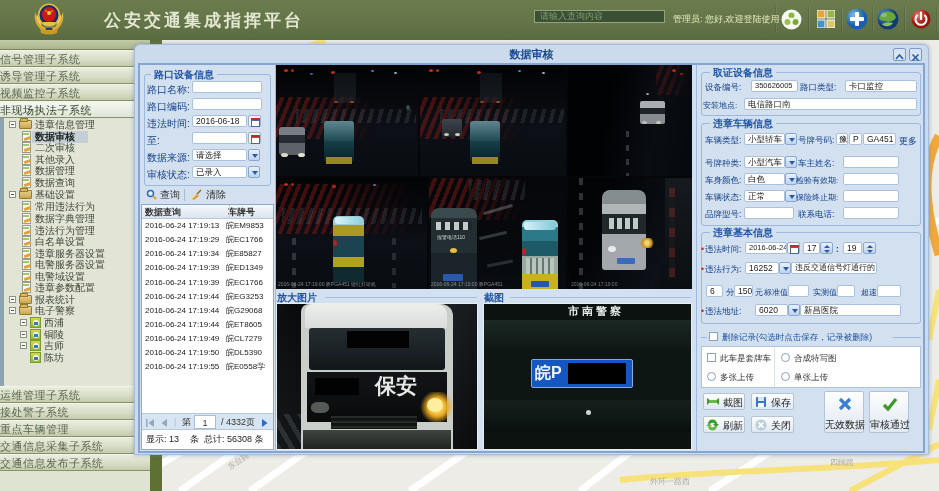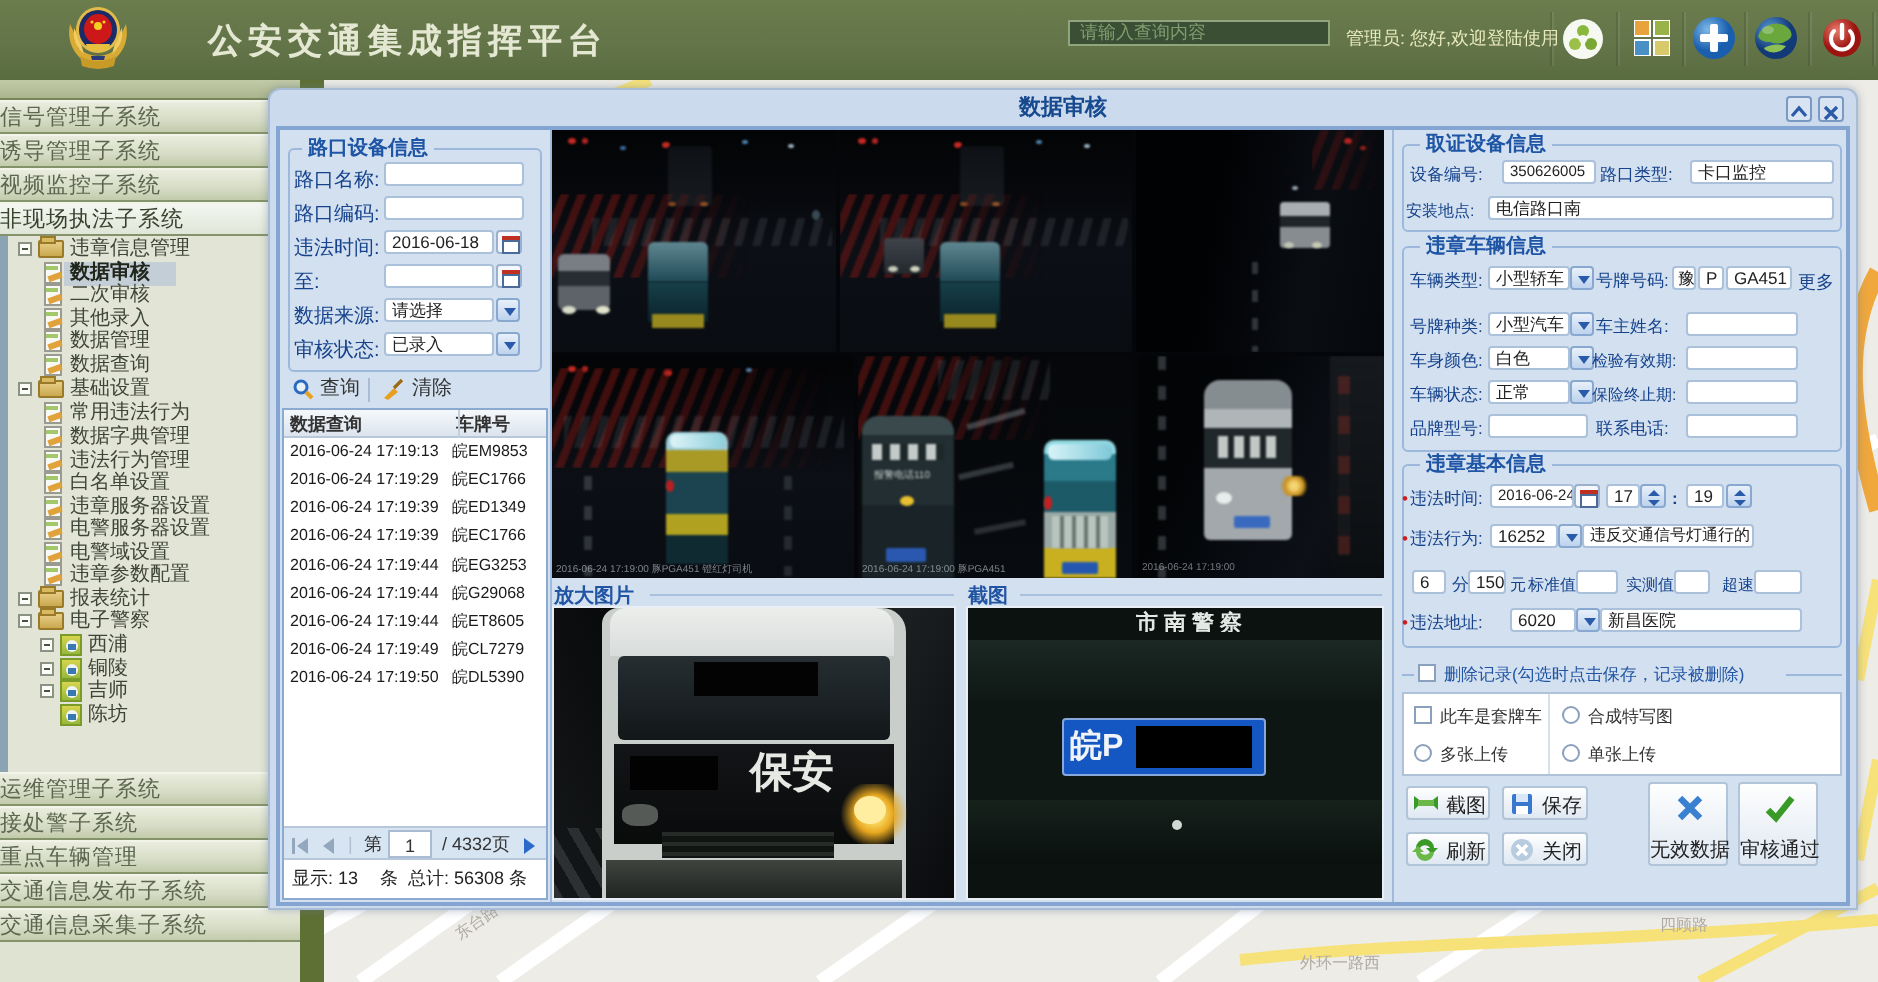--- a/index.html
+++ b/index.html
@@ -314,22 +314,22 @@
         <span class="lbl" style="left:40px">吉师</span>
       </div>
     <div class="ti" style="top:234px">
         <span class="camic" style="left:26px"></span>
         <span class="lbl" style="left:40px">陈坊</span>
       </div>
   </div>
   <div class="acc">运维管理子系统</div>
   <div class="acc">接处警子系统</div>
   <div class="acc">重点车辆管理</div>
+  <div class="acc">交通信息采集子系统</div>
   <div class="acc">交通信息发布子系统</div>
-  <div class="acc">交通信息采集子系统</div>
 </div>
 <div id="splitter"></div>
 
 <div id="dlg">
   <div id="dlgtitle">数据审核</div>
   <div class="winbtn" style="right:22px"><svg width="11" height="11" viewBox="0 0 11 11">
         <path d="M 2 7 L 5.5 3 L 9 7" stroke="#2a5aa8" stroke-width="1.6" fill="none"></path>
       </svg></div>
   <div class="winbtn" style="right:6px"><svg width="11" height="11" viewBox="0 0 11 11">
         <path d="M 2.5 2.5 L 8.5 8.5 M 8.5 2.5 L 2.5 8.5" stroke="#2a5aa8" stroke-width="1.6"></path>
@@ -365,27 +365,29 @@
         <svg style="position:absolute;left:47px;top:2px" width="12" height="11" viewBox="0 0 12 11">
             <path d="M 1 10 L 6 5 L 8 7 L 3 11 Z" fill="#e8a020"></path>
             <path d="M 6 5 L 10 1" stroke="#9a6a10" stroke-width="1.6"></path>
           </svg>
         <span class="mini" style="left:62px">清除</span>
       </div>
       <div id="tbl">
         <div class="th"><span class="c1">数据查询</span><span style="position:absolute;left:87px;top:0;width:1px;height:14px;background:#c2d0de"></span><span class="c2" style="padding-left:2px">车牌号</span></div>
         <div class="tr"><span class="c1">2016-06-24 17:19:13</span><span class="c2">皖EM9853</span></div>
         <div class="tr"><span class="c1">2016-06-24 17:19:29</span><span class="c2">皖EC1766</span></div>
+        <div class="tr"><span class="c1">2016-06-24 17:19:34</span><span class="c2">皖E85827</span></div>
         <div class="tr"><span class="c1">2016-06-24 17:19:39</span><span class="c2">皖ED1349</span></div>
         <div class="tr"><span class="c1">2016-06-24 17:19:39</span><span class="c2">皖EC1766</span></div>
         <div class="tr"><span class="c1">2016-06-24 17:19:44</span><span class="c2">皖EG3253</span></div>
         <div class="tr"><span class="c1">2016-06-24 17:19:44</span><span class="c2">皖G29068</span></div>
         <div class="tr"><span class="c1">2016-06-24 17:19:44</span><span class="c2">皖ET8605</span></div>
         <div class="tr"><span class="c1">2016-06-24 17:19:49</span><span class="c2">皖CL7279</span></div>
         <div class="tr"><span class="c1">2016-06-24 17:19:50</span><span class="c2">皖DL5390</span></div>
+        <div class="tr"><span class="c1">2016-06-24 17:19:55</span><span class="c2">皖E0558学</span></div>
         <div id="pager">
           <svg style="position:absolute;left:4px;top:5px" width="9" height="8" viewBox="0 0 9 8">
               <rect x="0" y="0" width="1.5" height="8" fill="#93a8bc"></rect>
               <path d="M 8 0 L 2.5 4 L 8 8 Z" fill="#93a8bc"></path>
             </svg>
           <svg style="position:absolute;left:19px;top:5px" width="7" height="8" viewBox="0 0 7 8">
               <path d="M 6 0 L 0.5 4 L 6 8 Z" fill="#93a8bc"></path>
             </svg>
           <span style="position:absolute;left:32px;color:#b0c0d0">|</span>
           <span style="position:absolute;left:40px">第</span>

